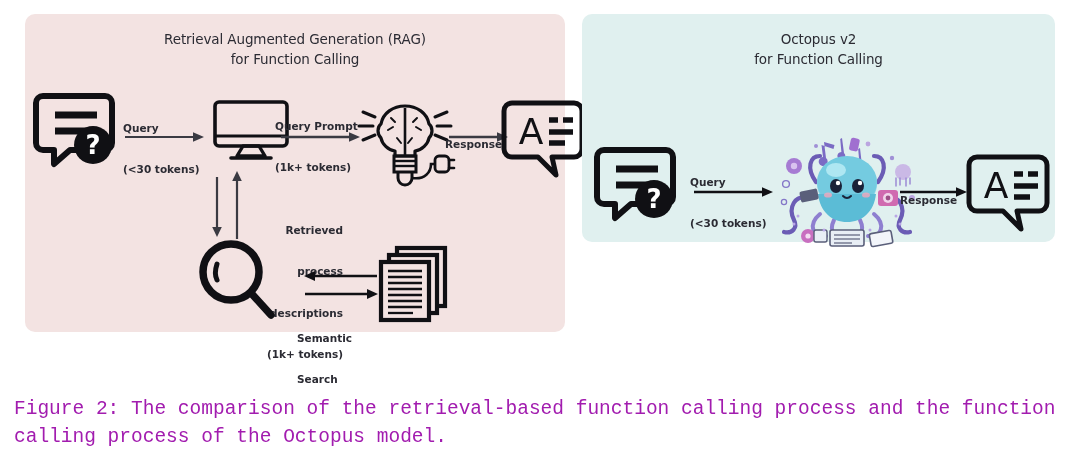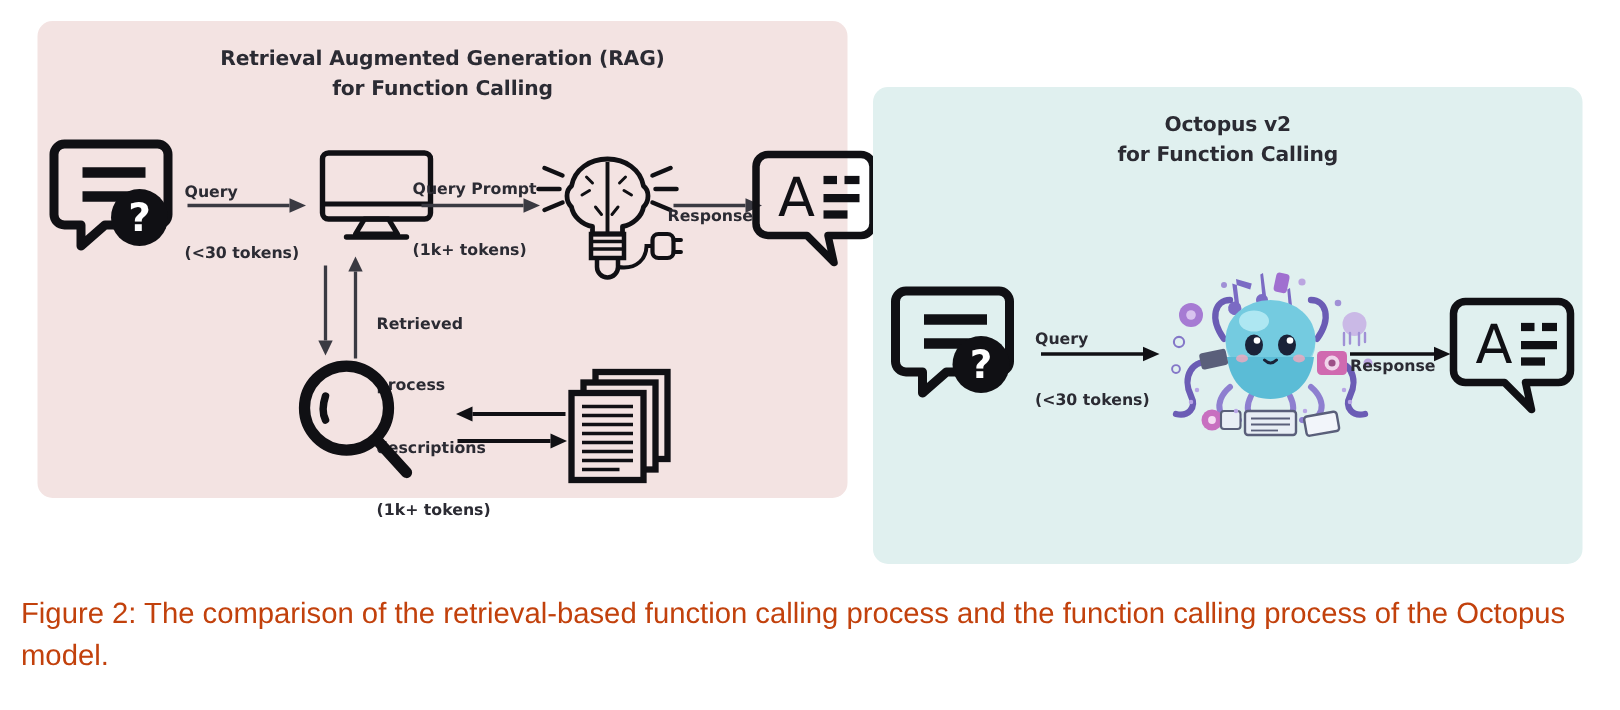--- a/index.html
+++ b/index.html
@@ -24,33 +24,32 @@
     left: 25px;
     top: 14px;
     width: 540px;
     height: 318px;
     background: #f3e3e2;
   }
   #panel-octopus {
     left: 582px;
     top: 14px;
     width: 473px;
-    height: 318px;
+    height: 228px;
     background: #e0f0ef;
-    margin-top: 44px;
   }
 
   .panel-title {
     position: absolute;
     left: 0;
     right: 0;
     top: 16px;
     text-align: center;
     font-size: 13.5px;
-    font-weight: bold;
+    font-weight: normal;
     color: #2b2b33;
     line-height: 1.45;
     letter-spacing: -0.1px;
   }
 
   
   .node { position: absolute; }
 
   .lbl {
     position: absolute;
@@ -61,23 +60,23 @@
     line-height: 1.32;
     white-space: pre;
   }
 
   
   #caption {
     position: absolute;
     left: 14px;
     top: 396px;
     width: 1052px;
-    font-family: Liberation Sans, sans-serif;
+    font-family: Liberation Mono, monospace;
     font-size: 19.5px;
-    color: #c2410c;
+    color: #a21caf;
     line-height: 1.42;
   }
 
   svg { display: block; overflow: visible; }
 </style>
 </head>
 <body>
 
 <div class="panel" id="panel-rag">
 
@@ -181,21 +180,21 @@
       <path d="M1.2 50 L6 60 L10.8 50 Z" fill="#3a3a42"></path>
     </svg>
   </div>
 
   <div class="node" style="left:206px; top:155px;">
     <svg width="12" height="70" viewBox="0 0 12 70">
       <line x1="6" y1="70" x2="6" y2="12" stroke="#3a3a42" stroke-width="2.2"></line>
       <path d="M1.2 12 L6 2 L10.8 12 Z" fill="#3a3a42"></path>
     </svg>
   </div>
-  <div class="lbl" style="left:226px; top:168px; width:92px; text-align:left;">
+  <div class="lbl" style="left:226px; top:182px; width:92px; text-align:right;">
     <div>Retrieved</div>
     <div>process</div>
     <div>descriptions</div>
     <div>(1k+ tokens)</div>
   </div>
 
   <div class="node" style="left:168px; top:222px;">
     <svg width="88" height="86" viewBox="0 0 88 86">
       <circle cx="38" cy="36" r="28" fill="none" stroke="#101014" stroke-width="7.5"></circle>
       <path d="M24 28 C22 34 22 40 24 44" fill="none" stroke="#101014" stroke-width="5" stroke-linecap="round"></path>
@@ -203,20 +202,24 @@
     </svg>
   </div>
 
   <div class="node" style="left:276px; top:256px;">
     <svg width="80" height="34" viewBox="0 0 80 34">
       <line x1="76" y1="6" x2="14" y2="6" stroke="#101014" stroke-width="2.6"></line>
       <path d="M14 1 L3 6 L14 11 Z" fill="#101014"></path>
       <line x1="4" y1="24" x2="66" y2="24" stroke="#101014" stroke-width="2.6"></line>
       <path d="M66 19 L77 24 L66 29 Z" fill="#101014"></path>
     </svg>
+  </div>
+  <div class="lbl" style="left:272px; top:290px; width:90px;">
+    <div>Semantic</div>
+    <div>Search</div>
   </div>
 
   <div class="node" style="left:350px; top:228px;">
     <svg width="84" height="82" viewBox="0 0 84 82">
       <rect x="22" y="6" width="48" height="58" fill="#f3e3e2" stroke="#101014" stroke-width="4.2"></rect>
       <rect x="14" y="13" width="48" height="58" fill="#f3e3e2" stroke="#101014" stroke-width="4.2"></rect>
       <rect x="6" y="20" width="48" height="58" fill="#f3e3e2" stroke="#101014" stroke-width="4.2"></rect>
       <g stroke="#101014" stroke-width="2.3">
         <line x1="13" y1="29" x2="47" y2="29"></line>
         <line x1="13" y1="35" x2="47" y2="35"></line>

